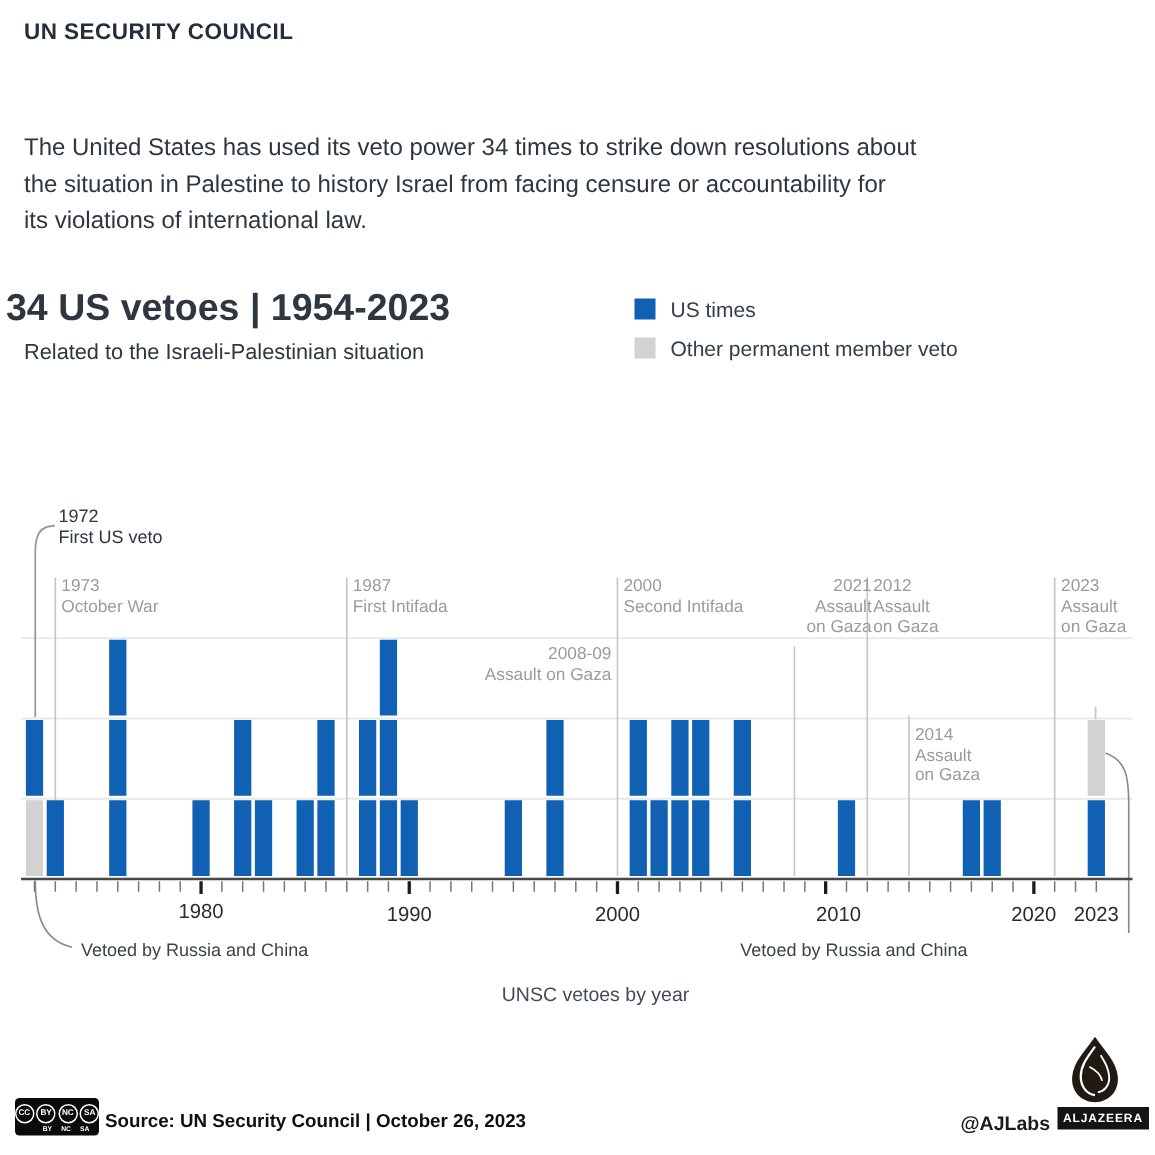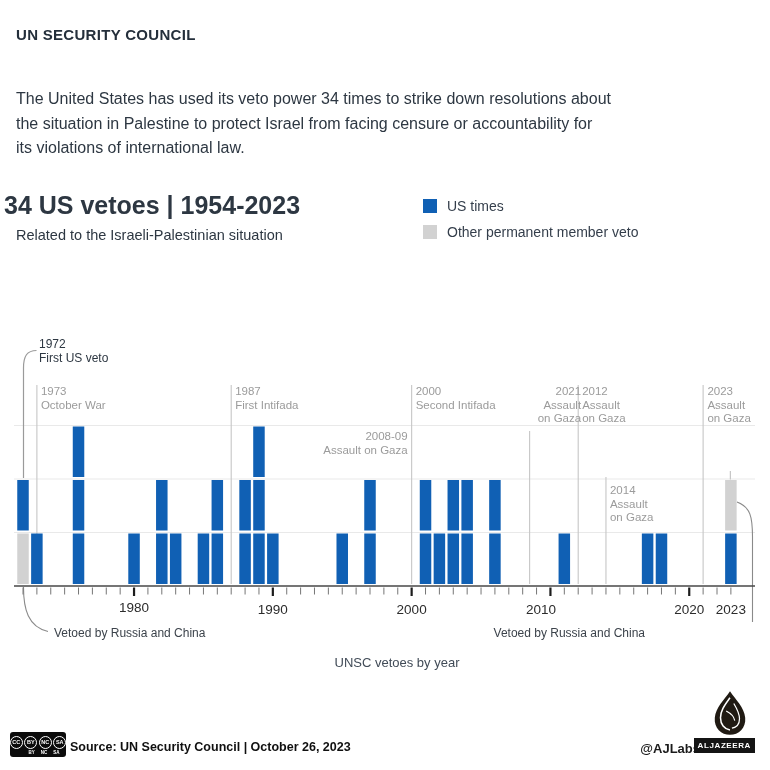--- a/index.html
+++ b/index.html
@@ -1,19 +1,19 @@
 <!DOCTYPE html>
 <html><head>
 <meta charset="utf-8">
 <style>
   html,body{margin:0;padding:0;background:#fff;}
   .page{position:relative;width:770px;height:770px;background:#ffffff;overflow:hidden;
         font-family:"Liberation Sans","DejaVu Sans",sans-serif;}
   .abs{position:absolute;}
-  .kicker{left:16px;top:26px;font-size:15px;font-weight:700;letter-spacing:.3px;color:#242f3b;}
+  .kicker{left:16px;top:13px;font-size:15px;font-weight:700;letter-spacing:.3px;color:#242f3b;}
   .title{left:14px;top:41px;font-size:30px;font-weight:400;letter-spacing:.2px;color:#f4611d;}
   .intro{left:16px;top:87px;font-size:16px;line-height:24.5px;color:#2d3742;}
   .stat-h{left:4px;top:191px;font-size:25px;font-weight:700;color:#2d3742;}
   .stat-s{left:16px;top:227px;font-size:14.5px;color:#2d3742;}
   .legend{left:423px;top:199px;}
   .legend-row{display:flex;align-items:center;margin-bottom:12px;height:14px;}
   .legend-swatch{width:14px;height:14px;margin-right:10px;flex:0 0 auto;}
   .legend-label{font-size:14px;color:#343e4b;white-space:nowrap;}
   #chart-svg{left:0;top:0;}
   .anno{position:absolute;font-size:11.5px;line-height:13.5px;color:#9b9b9b;white-space:nowrap;}
@@ -23,33 +23,33 @@
   .xlabel{left:397px;top:655px;transform:translateX(-50%);font-size:13px;color:#414b57;}
   .cc-badge{left:10px;top:732px;width:56px;height:25px;background:#0b0b0b;border-radius:3px;
             display:flex;flex-direction:column;align-items:center;justify-content:center;}
   .cc-circles{display:flex;gap:1.5px;margin-top:1px;}
   .cc-circle{width:11px;height:11px;border:1px solid #fff;border-radius:50%;color:#fff;
              font-size:5.5px;font-weight:700;display:flex;align-items:center;justify-content:center;}
   .cc-subs{display:flex;gap:6px;margin-top:1px;margin-left:12px;}
   .cc-sub{color:#fff;font-size:4.5px;font-weight:700;}
   .source{left:70px;top:740px;font-size:12.5px;font-weight:700;color:#101010;}
   .credit{top:741px;right:70px;font-size:13px;font-weight:700;color:#1b1b1b;}
-  .brand-box{top:738px;right:15px;background:#141414;color:#fff;font-size:8px;font-weight:700;
+  .brand-box{top:738px;right:4px;background:#141414;color:#fff;font-size:8px;font-weight:700;
              letter-spacing:.6px;padding:3px 4px;}
   .aj-logo{top:690px;right:21px;}
 </style>
 </head>
 <body>
 
 <div class="page">
 
   <div class="abs kicker">UN SECURITY COUNCIL</div>
   <div class="abs intro" id="intro">
       <div>The United States has used its veto power 34 times to strike down resolutions about</div>
-      <div>the situation in Palestine to protect Israel from facing censure or accountability for</div>
+      <div>the situation in Palestine to history Israel from facing censure or accountability for</div>
       <div>its violations of international law.</div>
     </div>
 
   <div class="abs stat-h">34 US vetoes | 1954-2023</div>
   <div class="abs stat-s">Related to the Israeli-Palestinian situation</div>
 
   <div class="abs legend" id="legend">
       <div class="legend-row">
         <span class="legend-swatch" style="background: rgb(16, 96, 180);"></span>
         <span class="legend-label">US times</span>
@@ -202,21 +202,21 @@
         <div>on Gaza</div>
       </div>
       <div class="anno" style="top: 385px; left: 707.38px;">
         <div>2023</div>
         <div>Assault</div>
         <div>on Gaza</div>
       </div>
       <div class="tick-label" style="left: 134.04px; top: 600px;">1980</div>
       <div class="tick-label" style="left: 272.84px; top: 601.5px;">1990</div>
       <div class="tick-label" style="left: 411.64px; top: 601.5px;">2000</div>
-      <div class="tick-label" style="left: 541px; top: 601.5px;">2010</div>
+      <div class="tick-label" style="left: 559px; top: 601.5px;">2010</div>
       <div class="tick-label" style="left: 689.24px; top: 601.5px;">2020</div>
       <div class="tick-label" style="left: 730.88px; top: 601.5px;">2023</div>
       <div class="callout" style="left: 54px; top: 626px;">
         <div>Vetoed by Russia and China</div>
       </div>
       <div class="callout" style="right: 7px; top: 626px; text-align: right;">
         <div>Vetoed by Russia and China</div>
       </div>
     </div>
 

